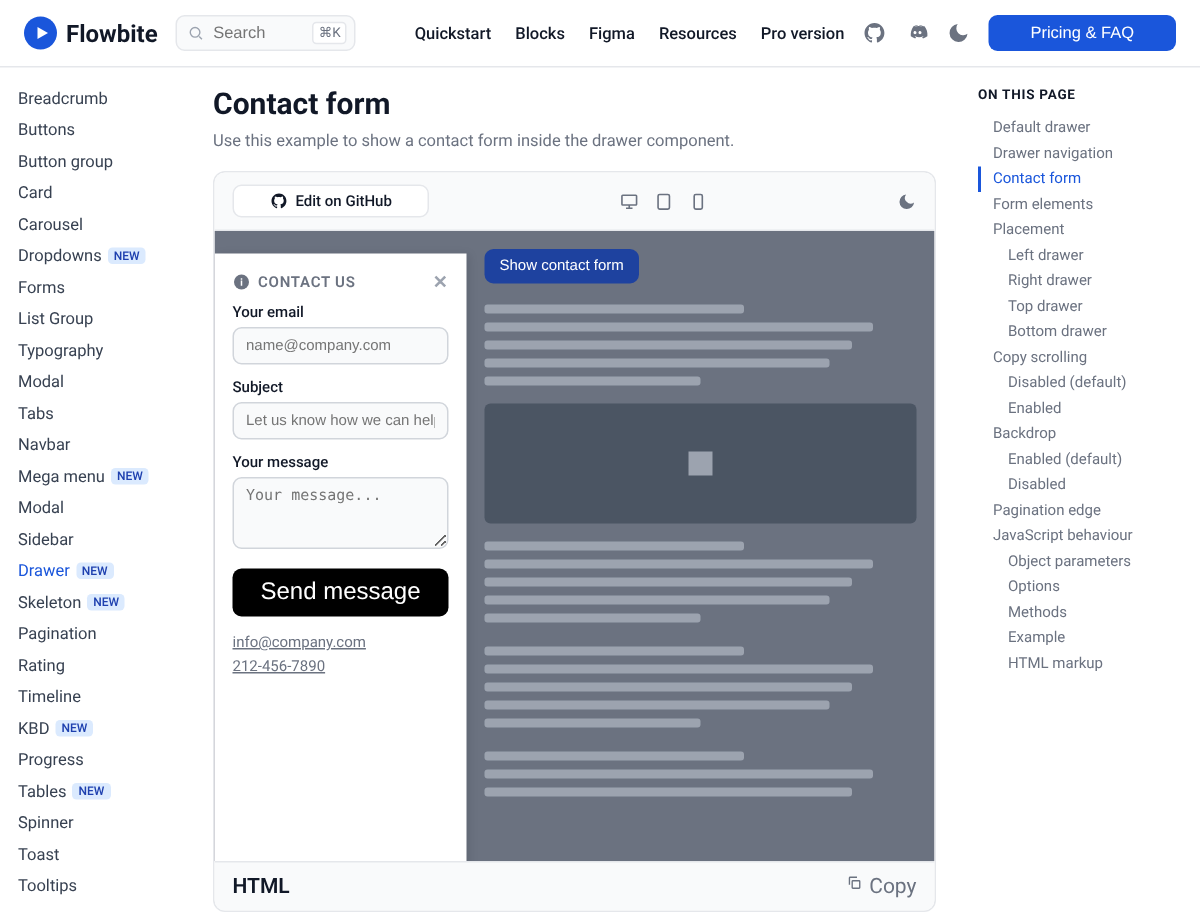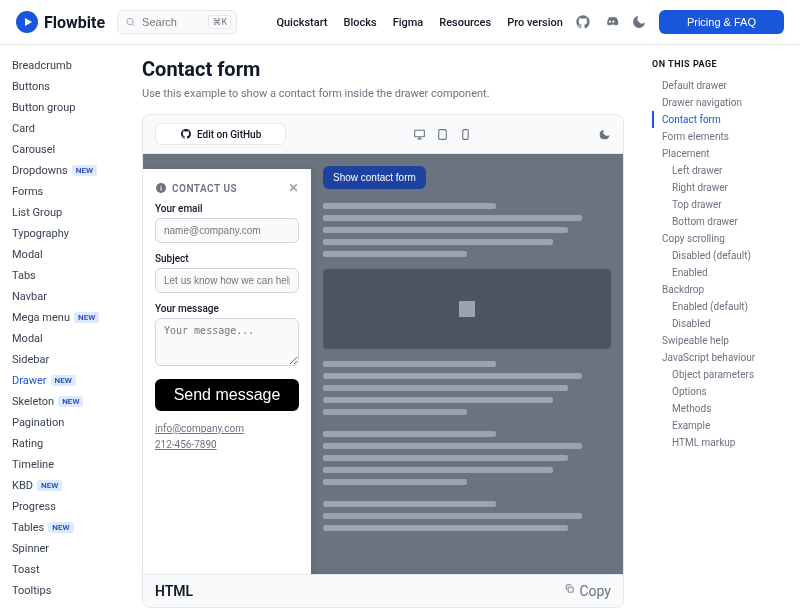--- a/index.html
+++ b/index.html
@@ -295,21 +295,21 @@
         <div class="toc-item sub">Left drawer</div>
         <div class="toc-item sub">Right drawer</div>
         <div class="toc-item sub">Top drawer</div>
         <div class="toc-item sub">Bottom drawer</div>
         <div class="toc-item">Copy scrolling</div>
         <div class="toc-item sub">Disabled (default)</div>
         <div class="toc-item sub">Enabled</div>
         <div class="toc-item">Backdrop</div>
         <div class="toc-item sub">Enabled (default)</div>
         <div class="toc-item sub">Disabled</div>
-        <div class="toc-item">Swipeable help</div>
+        <div class="toc-item">Pagination edge</div>
         <div class="toc-item">JavaScript behaviour</div>
         <div class="toc-item sub">Object parameters</div>
         <div class="toc-item sub">Options</div>
         <div class="toc-item sub">Methods</div>
         <div class="toc-item sub">Example</div>
         <div class="toc-item sub">HTML markup</div>
       </div>
   </div>
 </div>
 

